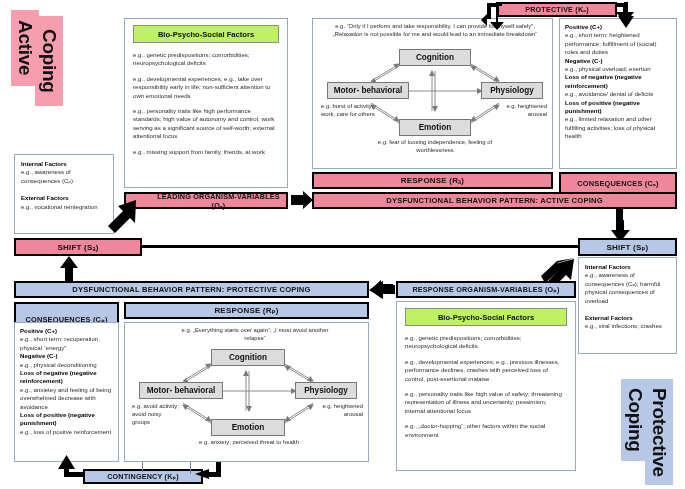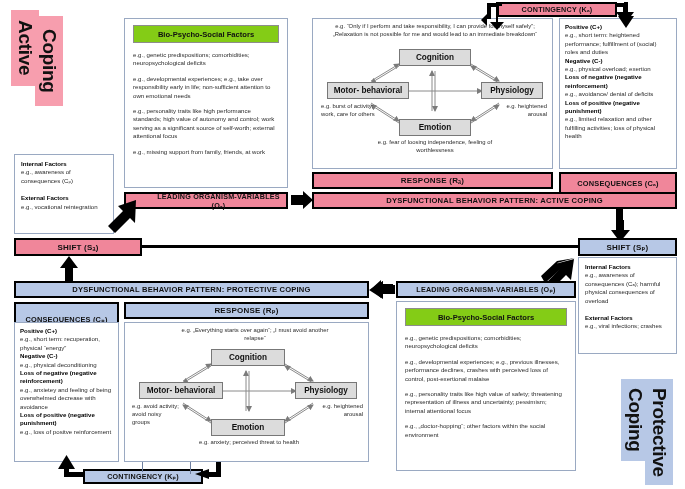--- a/index.html
+++ b/index.html
@@ -5,21 +5,21 @@
   html,body{margin:0;padding:0;background:#ffffff;}
   body{width:685px;height:489px;position:relative;overflow:hidden;
        font-family:"Liberation Sans","DejaVu Sans",sans-serif;color:#111;}
   .abs{position:absolute;box-sizing:border-box;}
   
   .thinbox{border:1px solid #9aa9c2;background:#fff;padding-left:16px;}
   .bandA{background:#f0869a;border:2.2px solid #000;display:flex;align-items:center;justify-content:center;
          font-weight:bold;letter-spacing:.2px;text-align:center;}
   .bandP{background:#b7c8e6;border:2.2px solid #000;display:flex;align-items:center;justify-content:center;
          font-weight:bold;letter-spacing:.2px;text-align:center;}
-  .greyhdr{background:#84cc16;border:1px solid #8d8d8d;display:flex;align-items:center;justify-content:center;
+  .greyhdr{background:#bef264;border:1px solid #8d8d8d;display:flex;align-items:center;justify-content:center;
            font-weight:bold;text-align:center;}
   .node{background:#dcdcdc;border:1px solid #777;display:flex;align-items:center;justify-content:center;
         font-weight:bold;text-align:center;font-size:8.2px;}
   .txt{font-size:6.1px;line-height:1.38;color:#2b2b2b;}
   .txt b{color:#000;}
   .note{font-size:5.9px;line-height:1.32;color:#2b2b2b;text-align:center;}
   .sidelabel{font-weight:bold;font-size:19px;letter-spacing:-.3px;
              writing-mode:vertical-rl;display:flex;align-items:center;justify-content:center;}
   .pinkbg{background:#f79eae;}
   .bluebg{background:#b7c8e6;}
@@ -137,21 +137,21 @@
   <div class="txt">
     <b>Loss of positive (negative punishment)</b><br>
     <span>e.g., limited relaxation and other fulfilling activities; loss of physical health</span></div>
 </div>
 
 <div class="abs bandA" style="left:559px;top:172px;width:118px;height:23px;font-size:7.4px;">
   <span>CONSEQUENCES (Cₐ)</span>
 </div>
 
 <div class="abs bandA" style="left:497px;top:2px;width:120px;height:15px;font-size:7.2px;">
-  <span>CONTINGENCY (Kₐ)</span>
+  <span>PROTECTIVE (Kₐ)</span>
 </div>
 
 <svg width="160" height="32" style="left:487px;top:0px;">
   <g fill="#000">
     <path d="M10,4 L10,24 L4,24 L11,32 L18,24 L12,24 L12,4 z" transform="translate(-1,-2)"></path>
     <rect x="9" y="2" width="6" height="4"></rect>
   </g>
 </svg>
 <svg width="40" height="32" style="left:612px;top:0px;">
   <path d="M12,2 L12,16 L6,16 L14,28 L22,16 L16,16 L16,2 z" fill="#000"></path>
@@ -221,21 +221,21 @@
 
 <div class="abs bandP" style="left:14px;top:281px;width:355px;height:17px;font-size:7.6px;">
   <span>DYSFUNCTIONAL BEHAVIOR PATTERN: PROTECTIVE COPING</span>
 </div>
 
 <svg width="22" height="20" style="left:371px;top:280px;">
   <path d="M22,4 L10,4 L10,0 L0,9 L10,18 L10,14 L22,14 z" fill="#000"></path>
 </svg>
 
 <div class="abs bandP" style="left:396px;top:281px;width:180px;height:17px;font-size:7.2px;">
-  <span>LEADING ORGANISM-VARIABLES (Oₚ)</span>
+  <span>RESPONSE ORGANISM-VARIABLES (Oₚ)</span>
 </div>
 
 <svg width="22" height="20" style="left:373px;top:280px;">
   <path d="M22,5 L10,5 L10,1 L0,9.5 L10,18 L10,14 L22,14 z" fill="#000"></path>
 </svg>
 
 <div class="abs thinbox" style="left:396px;top:301px;width:180px;height:170px;padding:6px 8px;">
   <div class="greyhdr" style="height:16px;font-size:7.6px;margin-bottom:8px;">
     <span>Bio-Psycho-Social Factors</span>
   </div>

